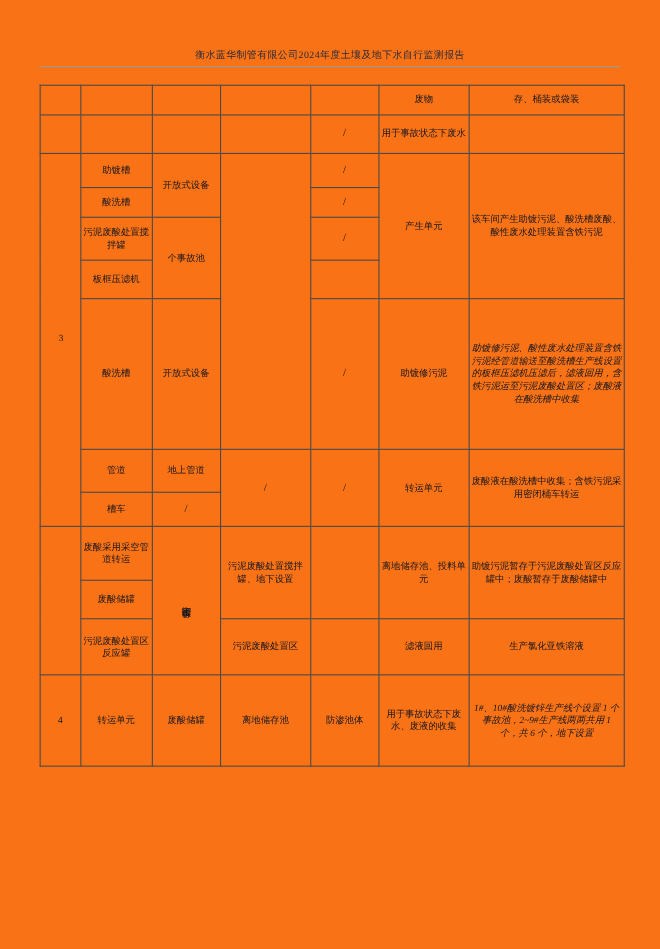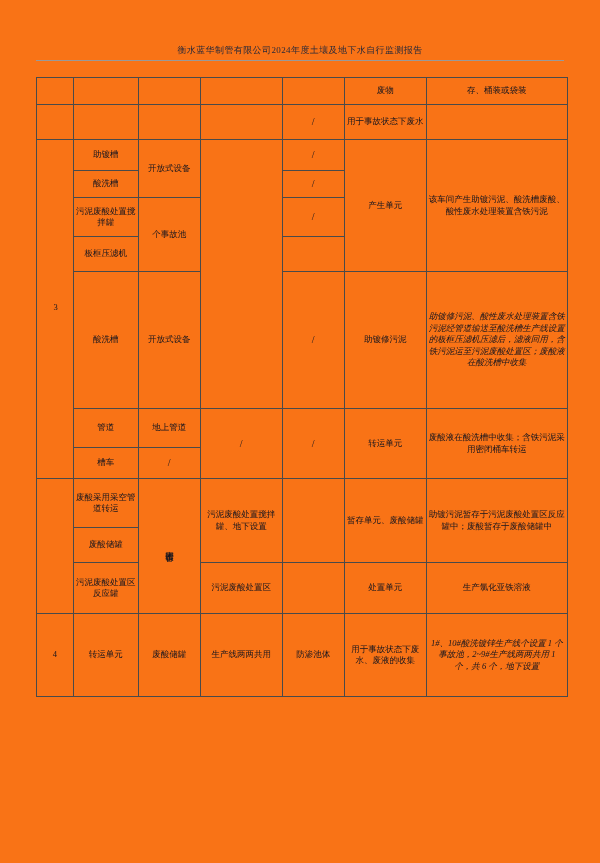--- a/index.html
+++ b/index.html
@@ -171,41 +171,41 @@
         </tr>
 
         <tr>
           <td rowspan="3"></td>
           <td style="height:44px">废酸采用采空管道转运</td>
           <td rowspan="3">
             <span class="v-label">密闭设备</span>
           </td>
           <td rowspan="2">污泥废酸处置搅拌罐、地下设置</td>
           <td rowspan="2"></td>
-          <td rowspan="2">暂存单元、废酸储罐</td>
+          <td rowspan="2">离地储存池、投料单元</td>
           <td rowspan="2">助镀污泥暂存于污泥废酸处置区反应罐中；废酸暂存于废酸储罐中</td>
         </tr>
 
         <tr>
           <td style="height:30px">废酸储罐</td>
         </tr>
 
         <tr>
           <td style="height:46px">污泥废酸处置区反应罐</td>
           <td>污泥废酸处置区</td>
           <td></td>
-          <td>处置单元</td>
+          <td>滤液回用</td>
           <td>生产氯化亚铁溶液</td>
         </tr>
 
         <tr>
           <td style="height:78px">4</td>
           <td>转运单元</td>
           <td>废酸储罐</td>
-          <td>生产线两两共用</td>
+          <td>离地储存池</td>
           <td>防渗池体</td>
           <td>用于事故状态下废水、废液的收集</td>
           <td class="cell-left">1#、10#酸洗镀锌生产线个设置 1 个事故池，2~9#生产线两两共用 1 个，共 6 个，地下设置</td>
         </tr>
       </tbody>
     </table>
 
   </div>
 </div>
 

